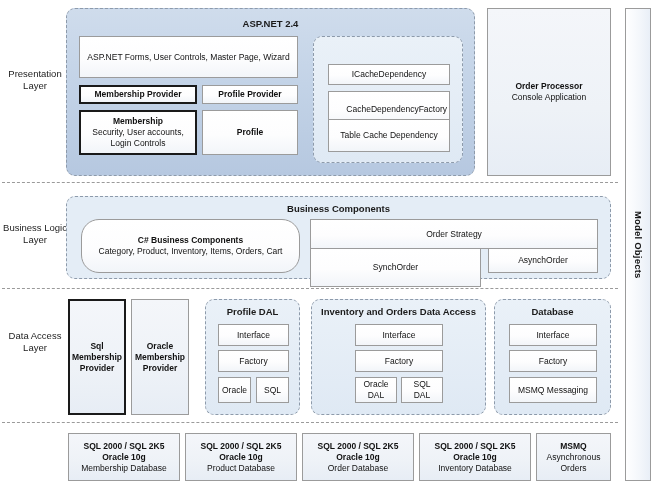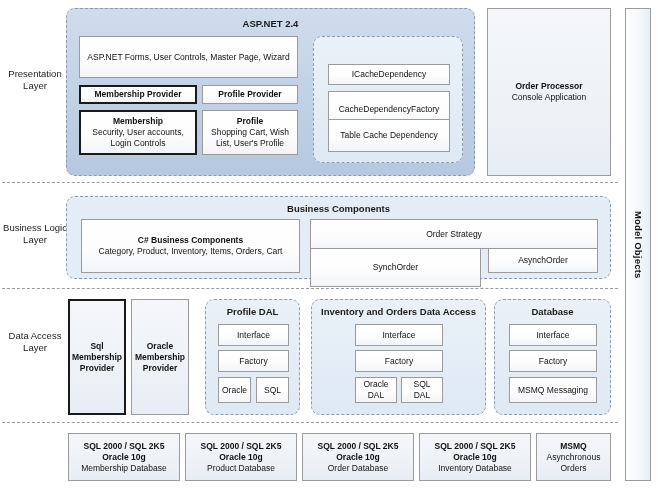--- a/index.html
+++ b/index.html
@@ -139,46 +139,45 @@
       <span>Membership Provider</span>
     </div>
 
     <div class="box strong ctr" style="left:12px; top:101px; width:118px; height:45px;">
       <span class="t1">Membership</span>
       <span class="t2">Security, User accounts, Login Controls</span>
     </div>
 
     <div class="box ctr" style="left:135px; top:101px; width:96px; height:45px;">
       <span class="t1">Profile</span>
-      <span class="t2">Shopping Cart, Wish List, User's Profile</span>
     </div>
 
     <div class="group pale" style="left:246px; top:27px; width:150px; height:127px;">
 
       <div class="box ctr plain" style="left:14px; top:27px; width:122px; height:21px;">
         <span>ICacheDependency</span>
       </div>
-      <div class="box ctr plain" style="left:14px; top:54px; width:122px; height:36px;">
+      <div class="box ctr plain" style="left:14px; top:54px; width:122px; height:36px;align-items:flex-end;">
         <span>CacheDependencyFactory</span>
       </div>
       <div class="box ctr plain" style="left:14px; top:82px; width:122px; height:33px;">
         <span>Table Cache Dependency</span>
       </div>
     </div>
   </div>
 
   <div class="box fill ctr" style="left:487px; top:8px; width:124px; height:168px;">
     <span class="t1">Order Processor</span>
     <span class="t2">Console Application</span>
   </div>
 
   <div class="group paleflat" style="left:66px; top:196px; width:545px; height:83px;">
     <div class="gtitle" style="top:6px;">Business Components</div>
 
-    <div class="box ctr" style="left:14px; top:22px; width:219px; height:54px;">
+    <div class="box ctr" style="left:14px; top:22px; width:219px; height:54px;border-radius:18px;">
       <span class="t1">C# Business Components</span>
       <span class="t2">Category, Product, Inventory, Items, Orders, Cart</span>
     </div>
 
     <div class="box ctr plain" style="left:243px; top:22px; width:288px; height:30px;">
       <span>Order Strategy</span>
     </div>
     <div class="box ctr plain" style="left:243px; top:51px; width:171px; height:39px;">
       <span>SynchOrder</span>
     </div>

